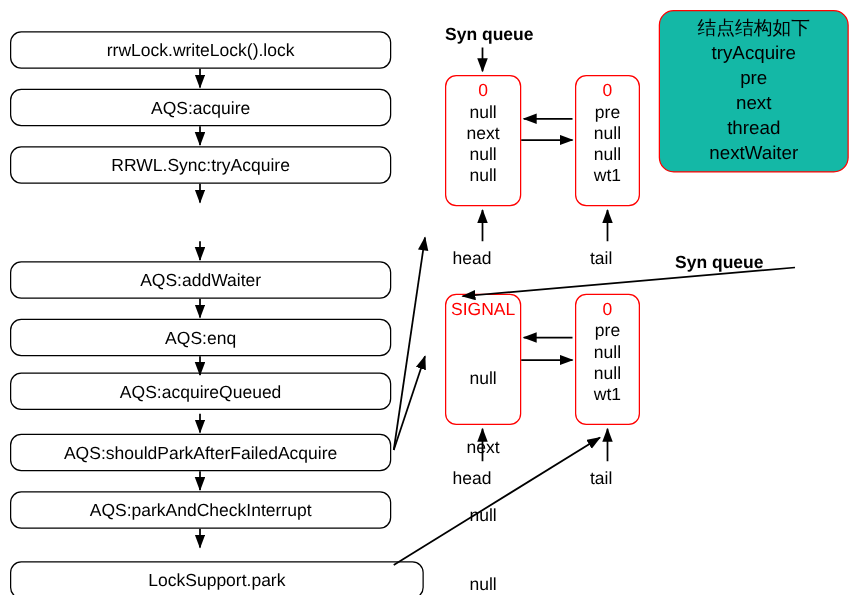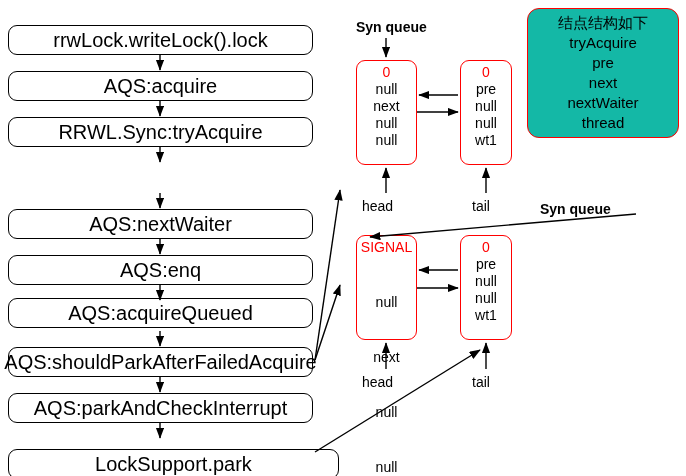--- a/index.html
+++ b/index.html
@@ -10,21 +10,21 @@
   }
   #stage{position:absolute;left:0;top:0;width:686px;height:476px;}
 
   
   .flowbox{
     position:absolute;
     border:1.4px solid #000;
     border-radius:9px;
     background:#fff;
     display:flex;align-items:center;justify-content:center;
-    font-size:20px;
+    font-size:14px;
     line-height:1;
     color:#000;
     box-sizing:border-box;
     white-space:nowrap;
   }
 
   
   .nodebox{
     position:absolute;
     border:1.6px solid #FF0000;
@@ -73,21 +73,21 @@
   <div class="flowbox" style="left:8px;top:25px;width:305px;height:30px;">
     <span>rrwLock.writeLock().lock</span>
   </div>
   <div class="flowbox" style="left:8px;top:71px;width:305px;height:30px;">
     <span>AQS:acquire</span>
   </div>
   <div class="flowbox" style="left:8px;top:117px;width:305px;height:30px;">
     <span>RRWL.Sync:tryAcquire</span>
   </div>
   <div class="flowbox" style="left:8px;top:209px;width:305px;height:30px;">
-    <span>AQS:nextWaiter</span>
+    <span>AQS:addWaiter</span>
   </div>
   <div class="flowbox" style="left:8px;top:255px;width:305px;height:30px;">
     <span>AQS:enq</span>
   </div>
   <div class="flowbox" style="left:8px;top:298px;width:305px;height:30px;">
     <span>AQS:acquireQueued</span>
   </div>
   <div class="flowbox" style="left:8px;top:347px;width:305px;height:30px;">
     <span>AQS:shouldParkAfterFailedAcquire</span>
   </div>
@@ -136,22 +136,22 @@
 
   <div class="ftext bold" style="left:540px;top:202px;">Syn queue</div>
   <div class="ftext" style="left:362px;top:375px;">head</div>
   <div class="ftext" style="left:472px;top:375px;">tail</div>
 
   <div class="legendbox" style="left:527px;top:8px;width:152px;height:130px;">
     <div class="lrow">结点结构如下</div>
     <div class="lrow">tryAcquire</div>
     <div class="lrow">pre</div>
     <div class="lrow">next</div>
+    <div class="lrow">thread</div>
     <div class="lrow">nextWaiter</div>
-    <div class="lrow">thread</div>
   </div>
 
   <svg class="overlay" viewBox="0 0 686 476">
     <defs>
       <marker id="ah" markerWidth="9" markerHeight="9" refX="7.4" refY="3" orient="auto" markerUnits="strokeWidth">
         <path d="M0,0 L8,3 L0,6 z" fill="#000"></path>
       </marker>
     </defs>
     <g stroke="#000" stroke-width="1.4" fill="none" marker-end="url(#ah)">
 

